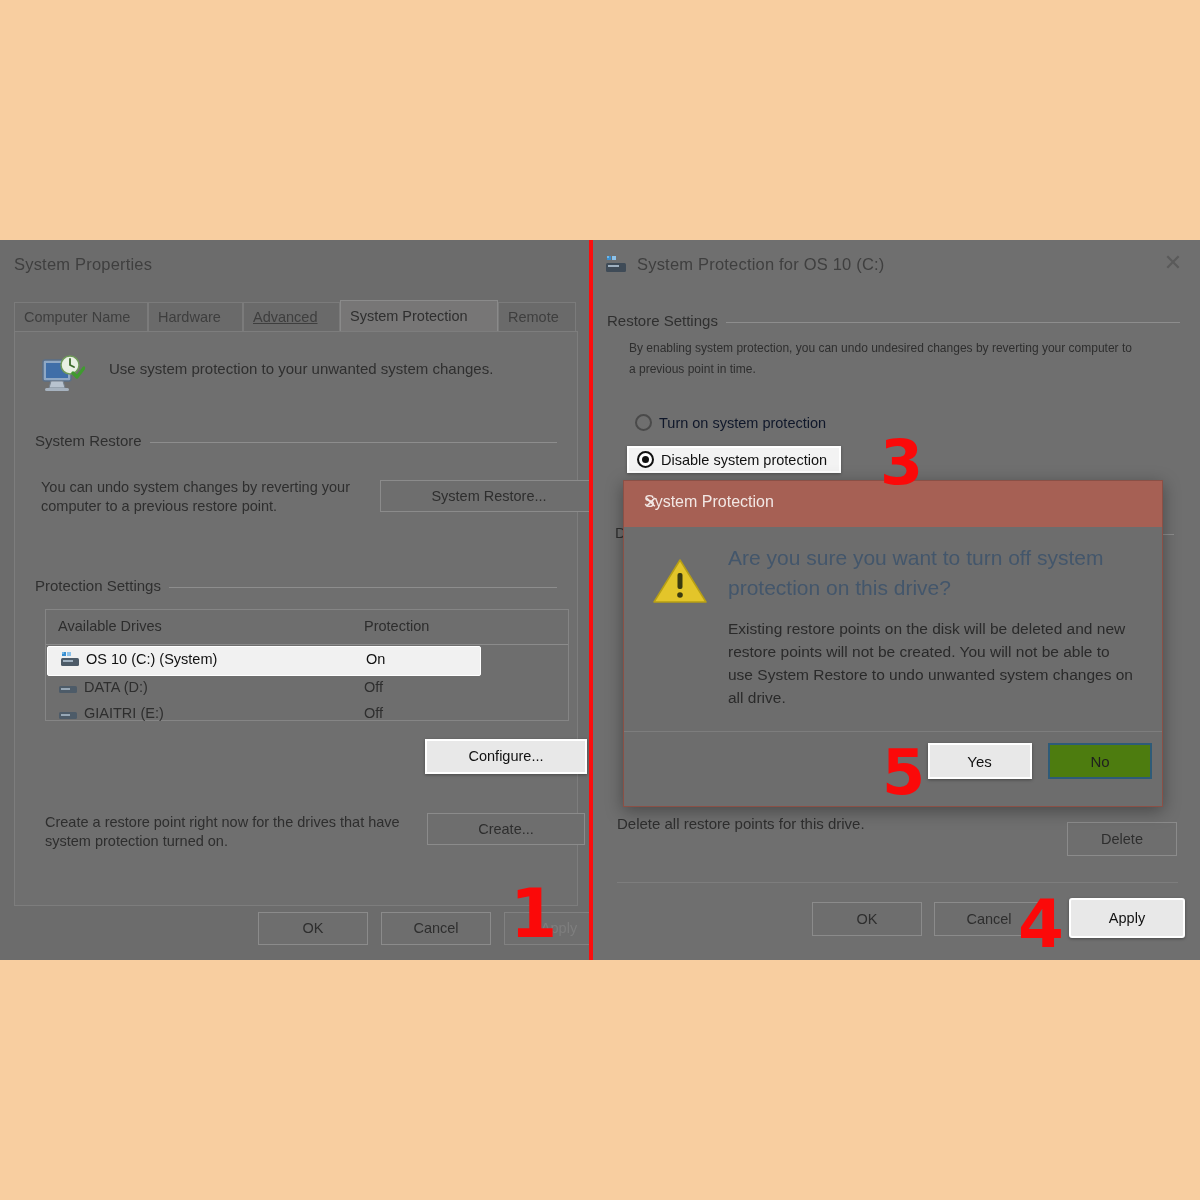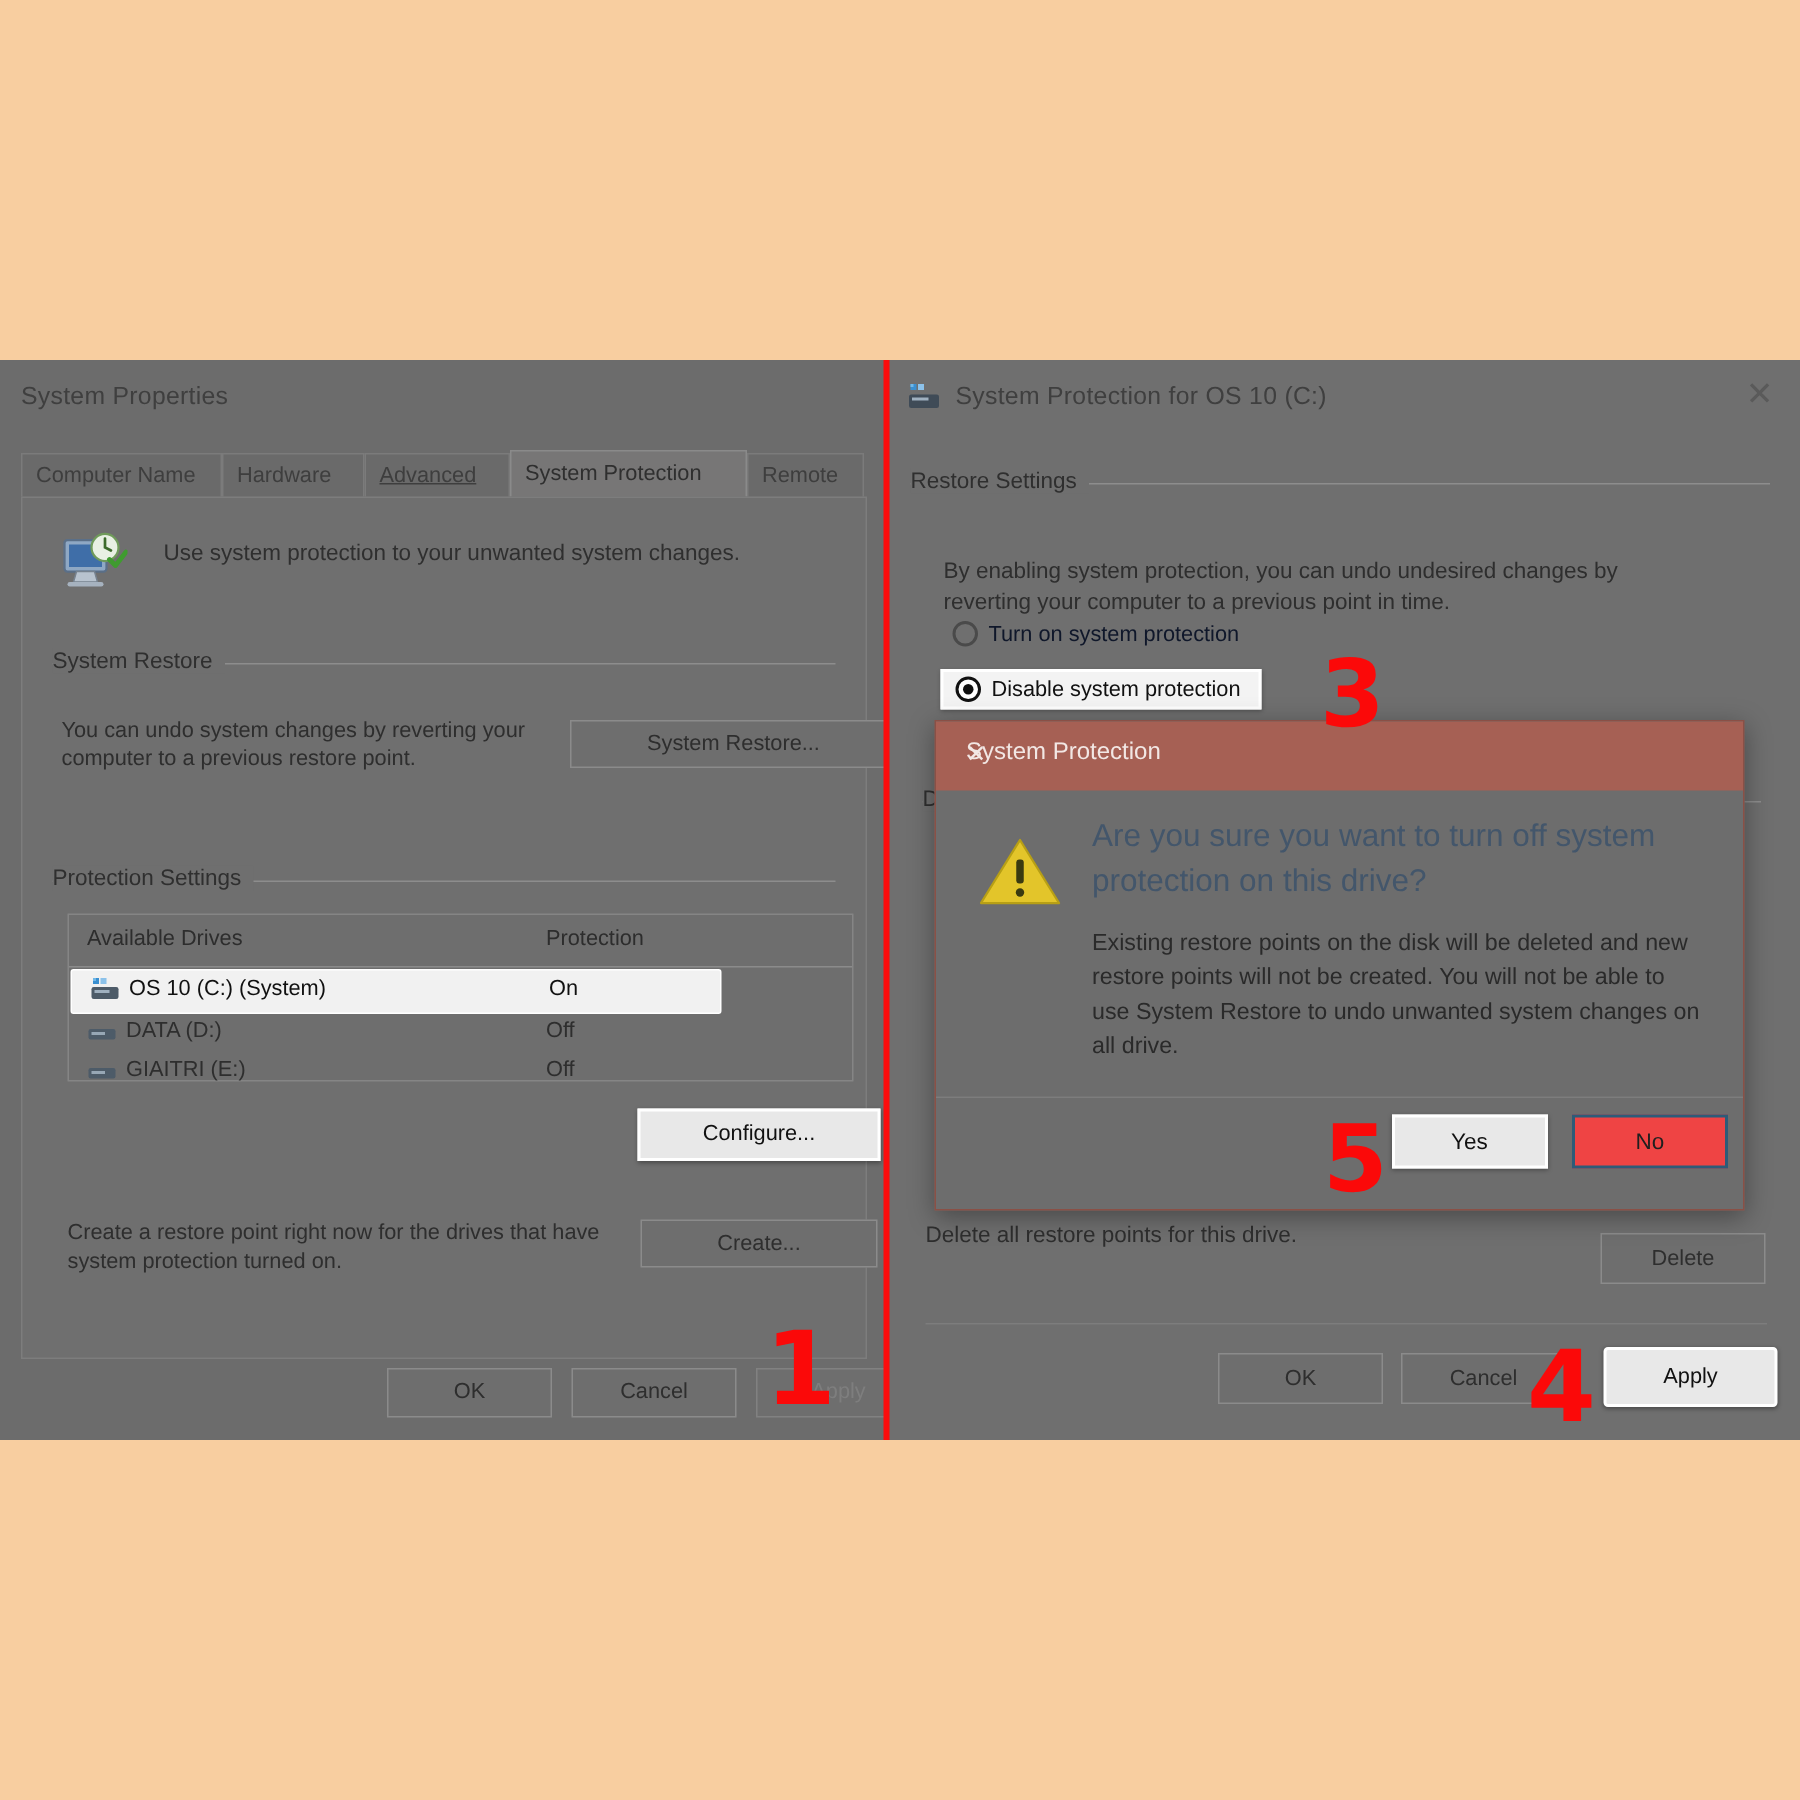--- a/index.html
+++ b/index.html
@@ -152,21 +152,21 @@
     position:absolute;left:104px;top:62px;right:24px;
     font-size:21px;line-height:30px;color:#43566b;
   }
   .m-body{
     position:absolute;left:104px;top:136px;right:26px;
     font-size:15.5px;line-height:23px;color:#2a2a2a;
   }
   .m-sep{position:absolute;left:0;right:0;top:250px;height:1px;background:#7d7d7d;}
   .m-btns{position:absolute;right:10px;top:262px;}
   .m-btns .btn{height:36px;line-height:34px;width:104px;font-size:15px;}
-  .m-btns .no{border:2px solid #2e5b78;background:#ef4444;color:#1f1f1f;margin-left:12px;}
+  .m-btns .no{border:2px solid #2e5b78;background:#4d7c0f;color:#1f1f1f;margin-left:12px;}
 
   
   .step{
     position:absolute;color:#fb0909;font-weight:bold;
     font-family:"DejaVu Sans", sans-serif;
     z-index:55;line-height:1;
   }
 </style>
 </head>
 <body style="background: rgb(248, 206, 160);">
@@ -295,21 +295,21 @@
         </svg>
       </span>
       <span class="title-text">System Protection for OS 10 (C:)</span>
       <span class="win-close">✕</span>
     </div>
 
     <div class="groupbox" style="left:14px;right:20px;top:82px;height:420px;">
       <div class="group-line"></div>
       <span class="group-legend" style="background:#6f6f6f;">Restore Settings</span>
 
-      <div class="para" style="position:absolute;left:22px;top:48px;width:510px;font-size:15px;line-height:21px;">By enabling system protection, you can undo undesired changes by reverting your computer to a previous point in time.</div>
+      <div class="para" style="position:absolute;left:22px;top:16px;width:510px;font-size:12px;line-height:21px;">By enabling system protection, you can undo undesired changes by reverting your computer to a previous point in time.</div>
 
       <div class="radio-row" style="left:28px;top:92px;">
         <span class="radio"></span>
         <span class="radio-lbl">Turn on system protection</span>
       </div>
 
       <div class="radio-row hl" style="left:20px;top:124px;">
         <span class="radio on"></span>
         <span class="radio-lbl">Disable system protection</span>
       </div>

